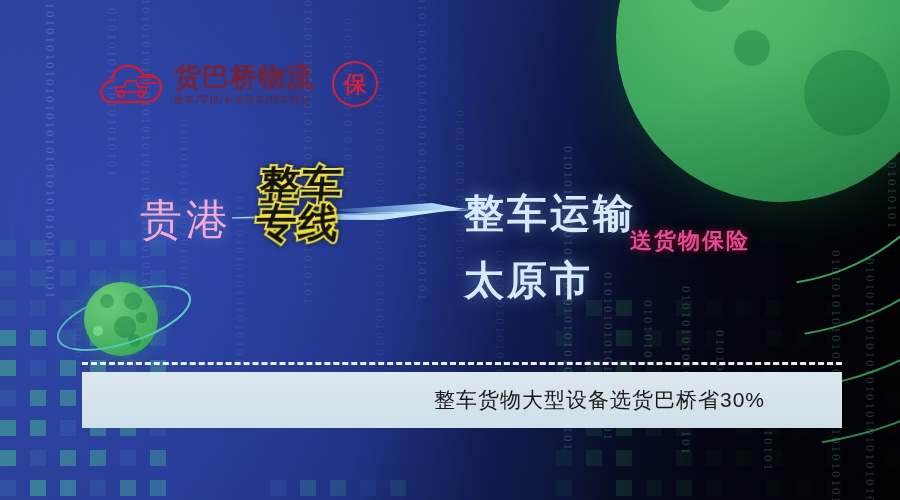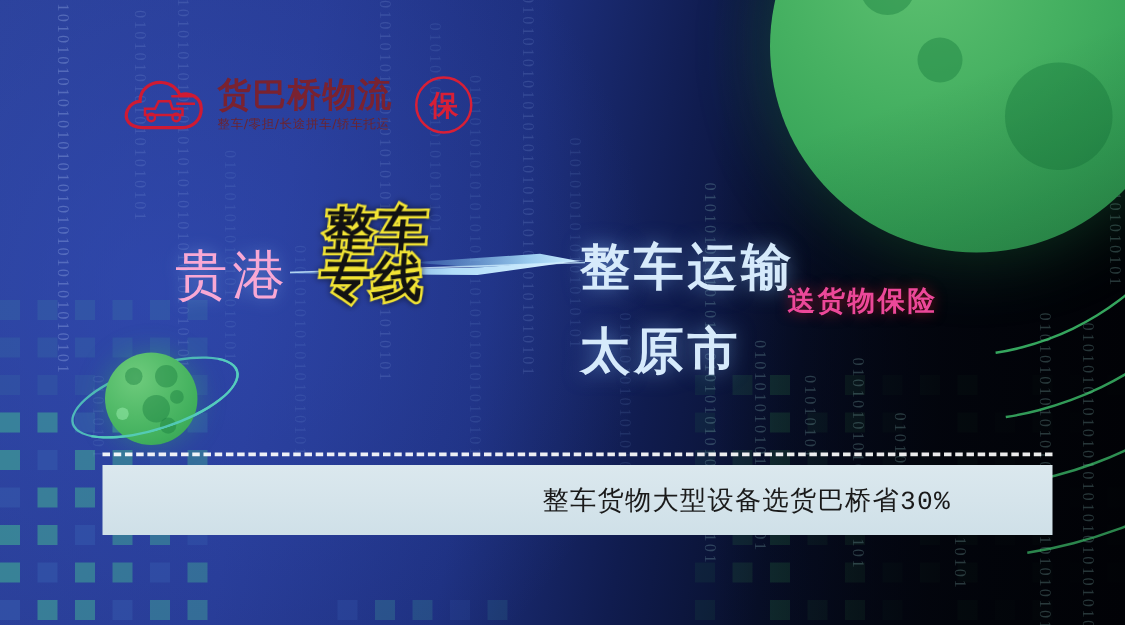--- a/index.html
+++ b/index.html
@@ -145,21 +145,21 @@
     position:absolute;left:82px;top:372px;width:760px;height:56px;
     background:linear-gradient(180deg,#dbe8ee 0%,#cfe0e8 100%);
     display:flex;align-items:center;
   }
   .bar-left{
     position:absolute;left:30px;font-size:21px;color:#1a1a1a;letter-spacing:1px;
     font-family:"DejaVu Sans",sans-serif;
   }
   .bar-right{
     position:absolute;left:352px;font-size:21px;color:#1a1a1a;letter-spacing:1px;
-    font-family:Liberation Mono, monospace;
+    font-family:Liberation Sans, sans-serif;
   }
 </style>
 </head>
 <body>
 
 <div id="stage">
 
   <div class="bg-base"></div>
   <div class="bg-glow"></div>
 

